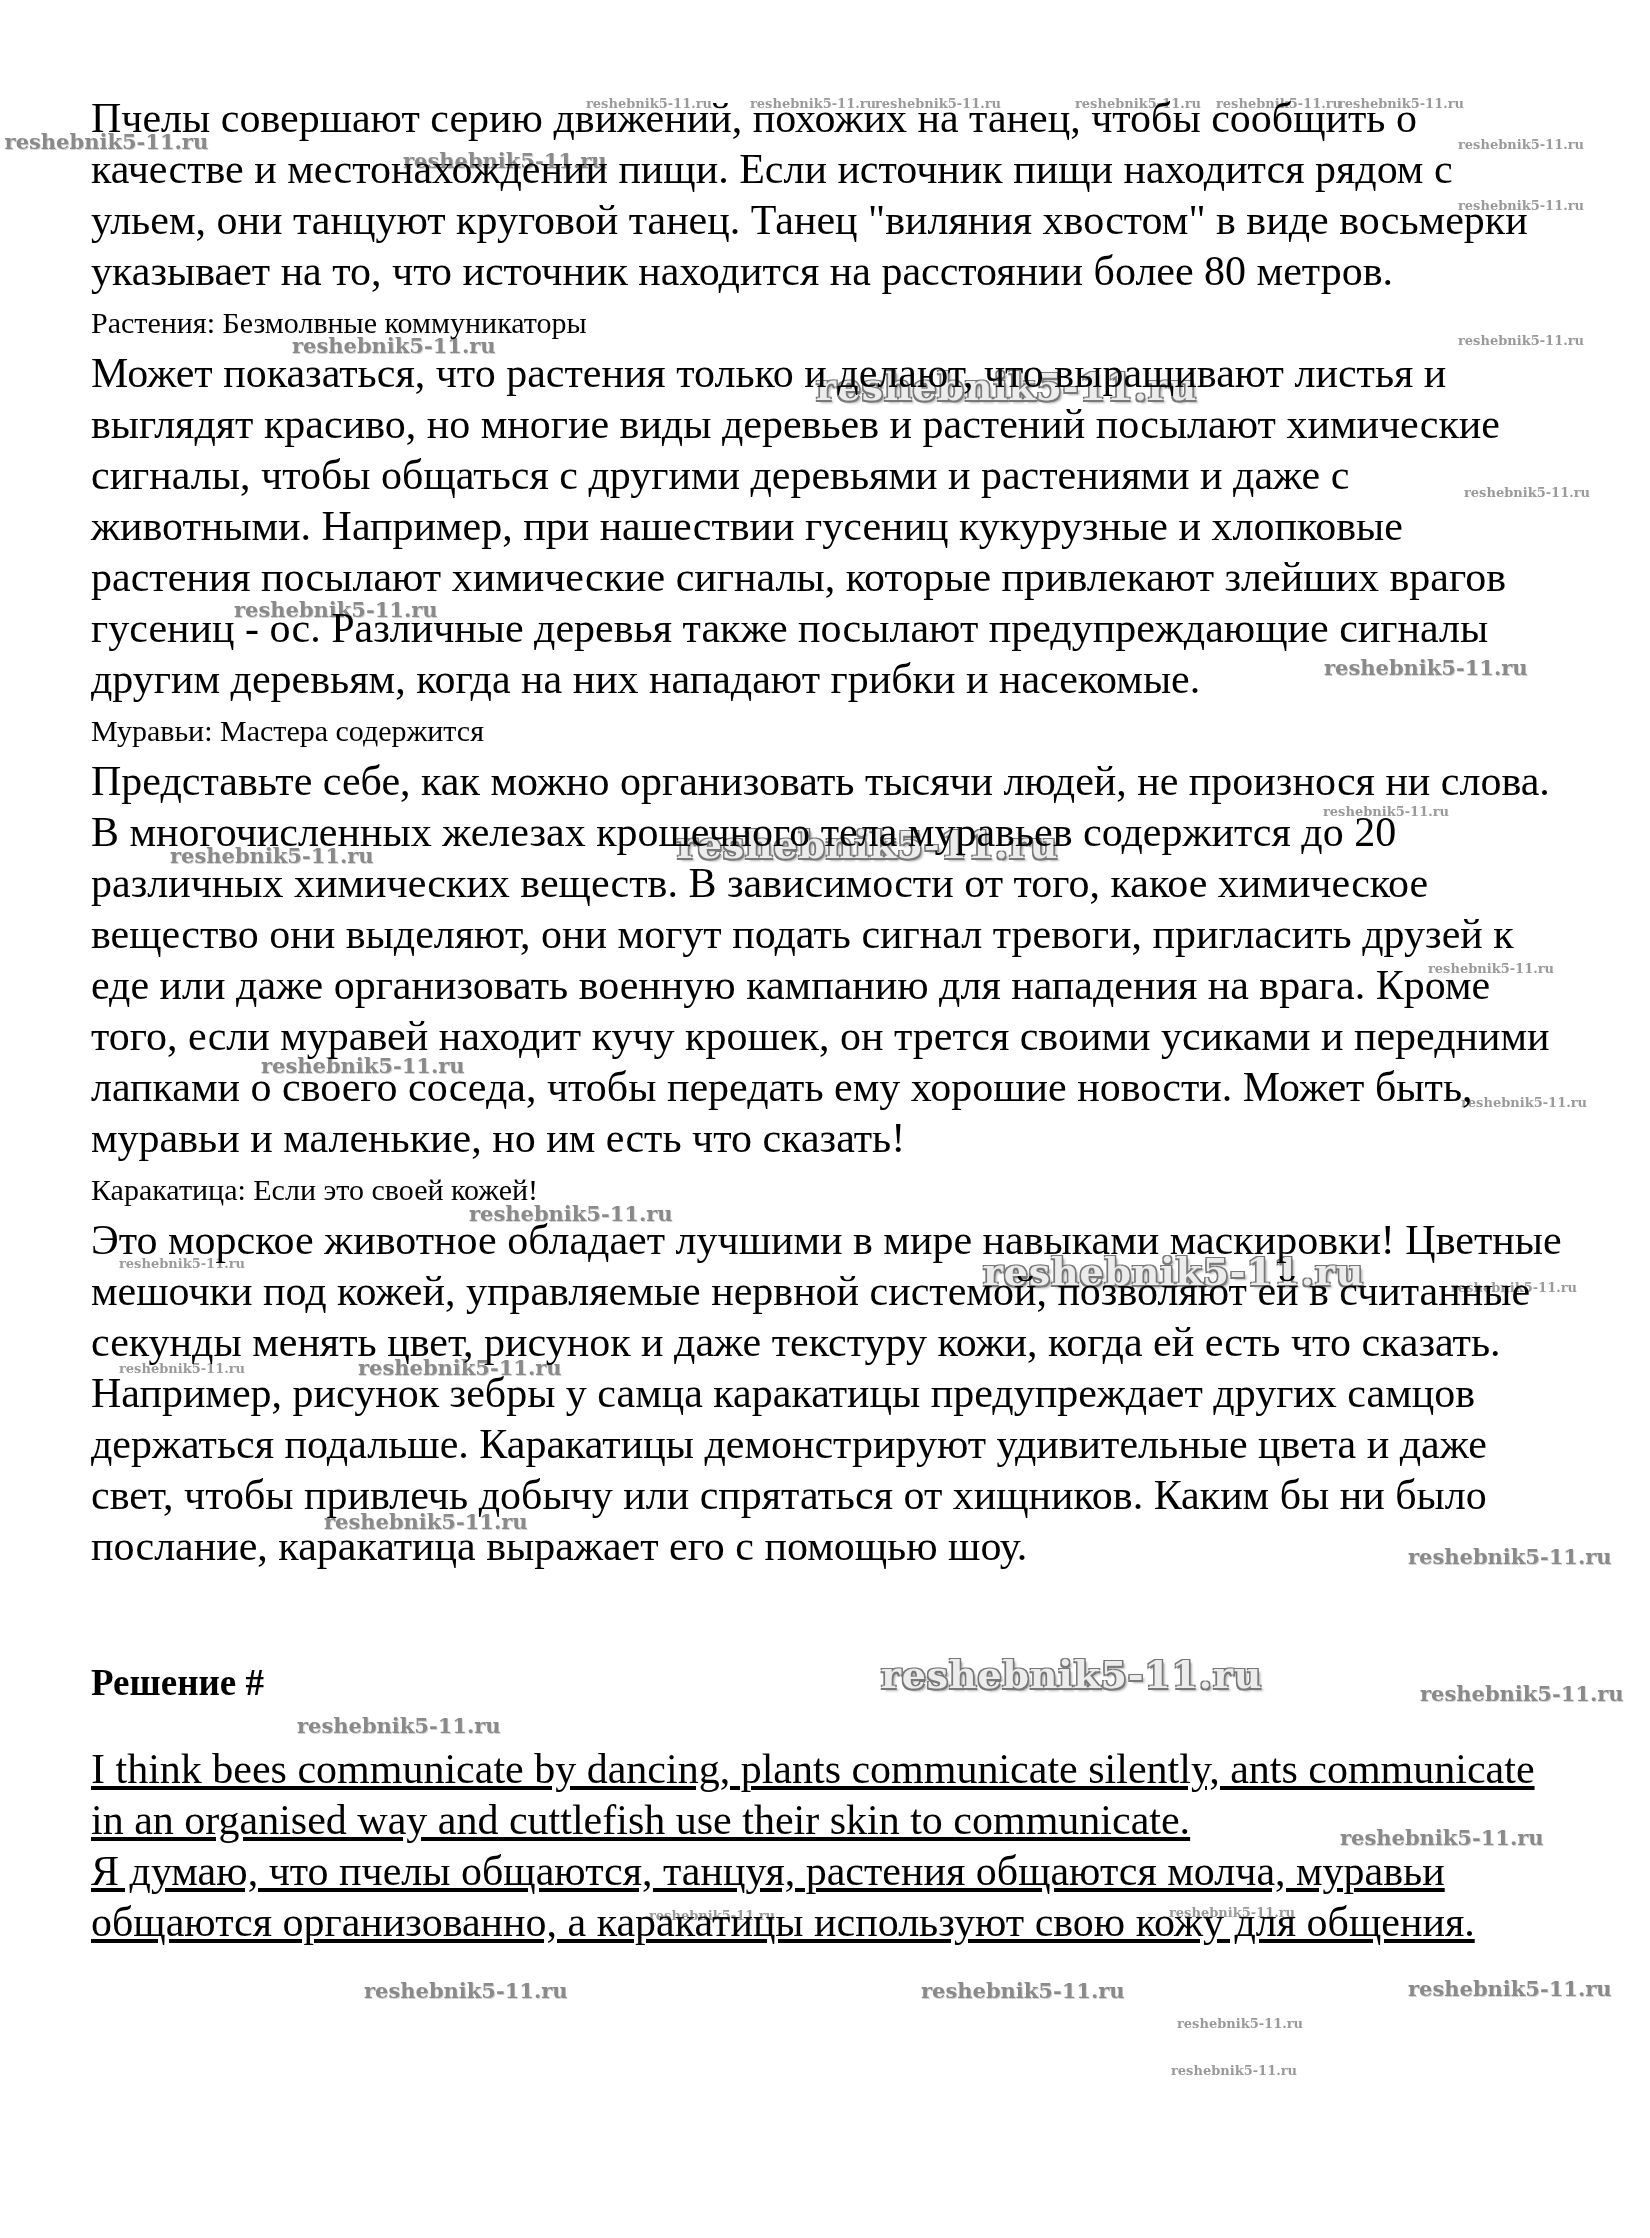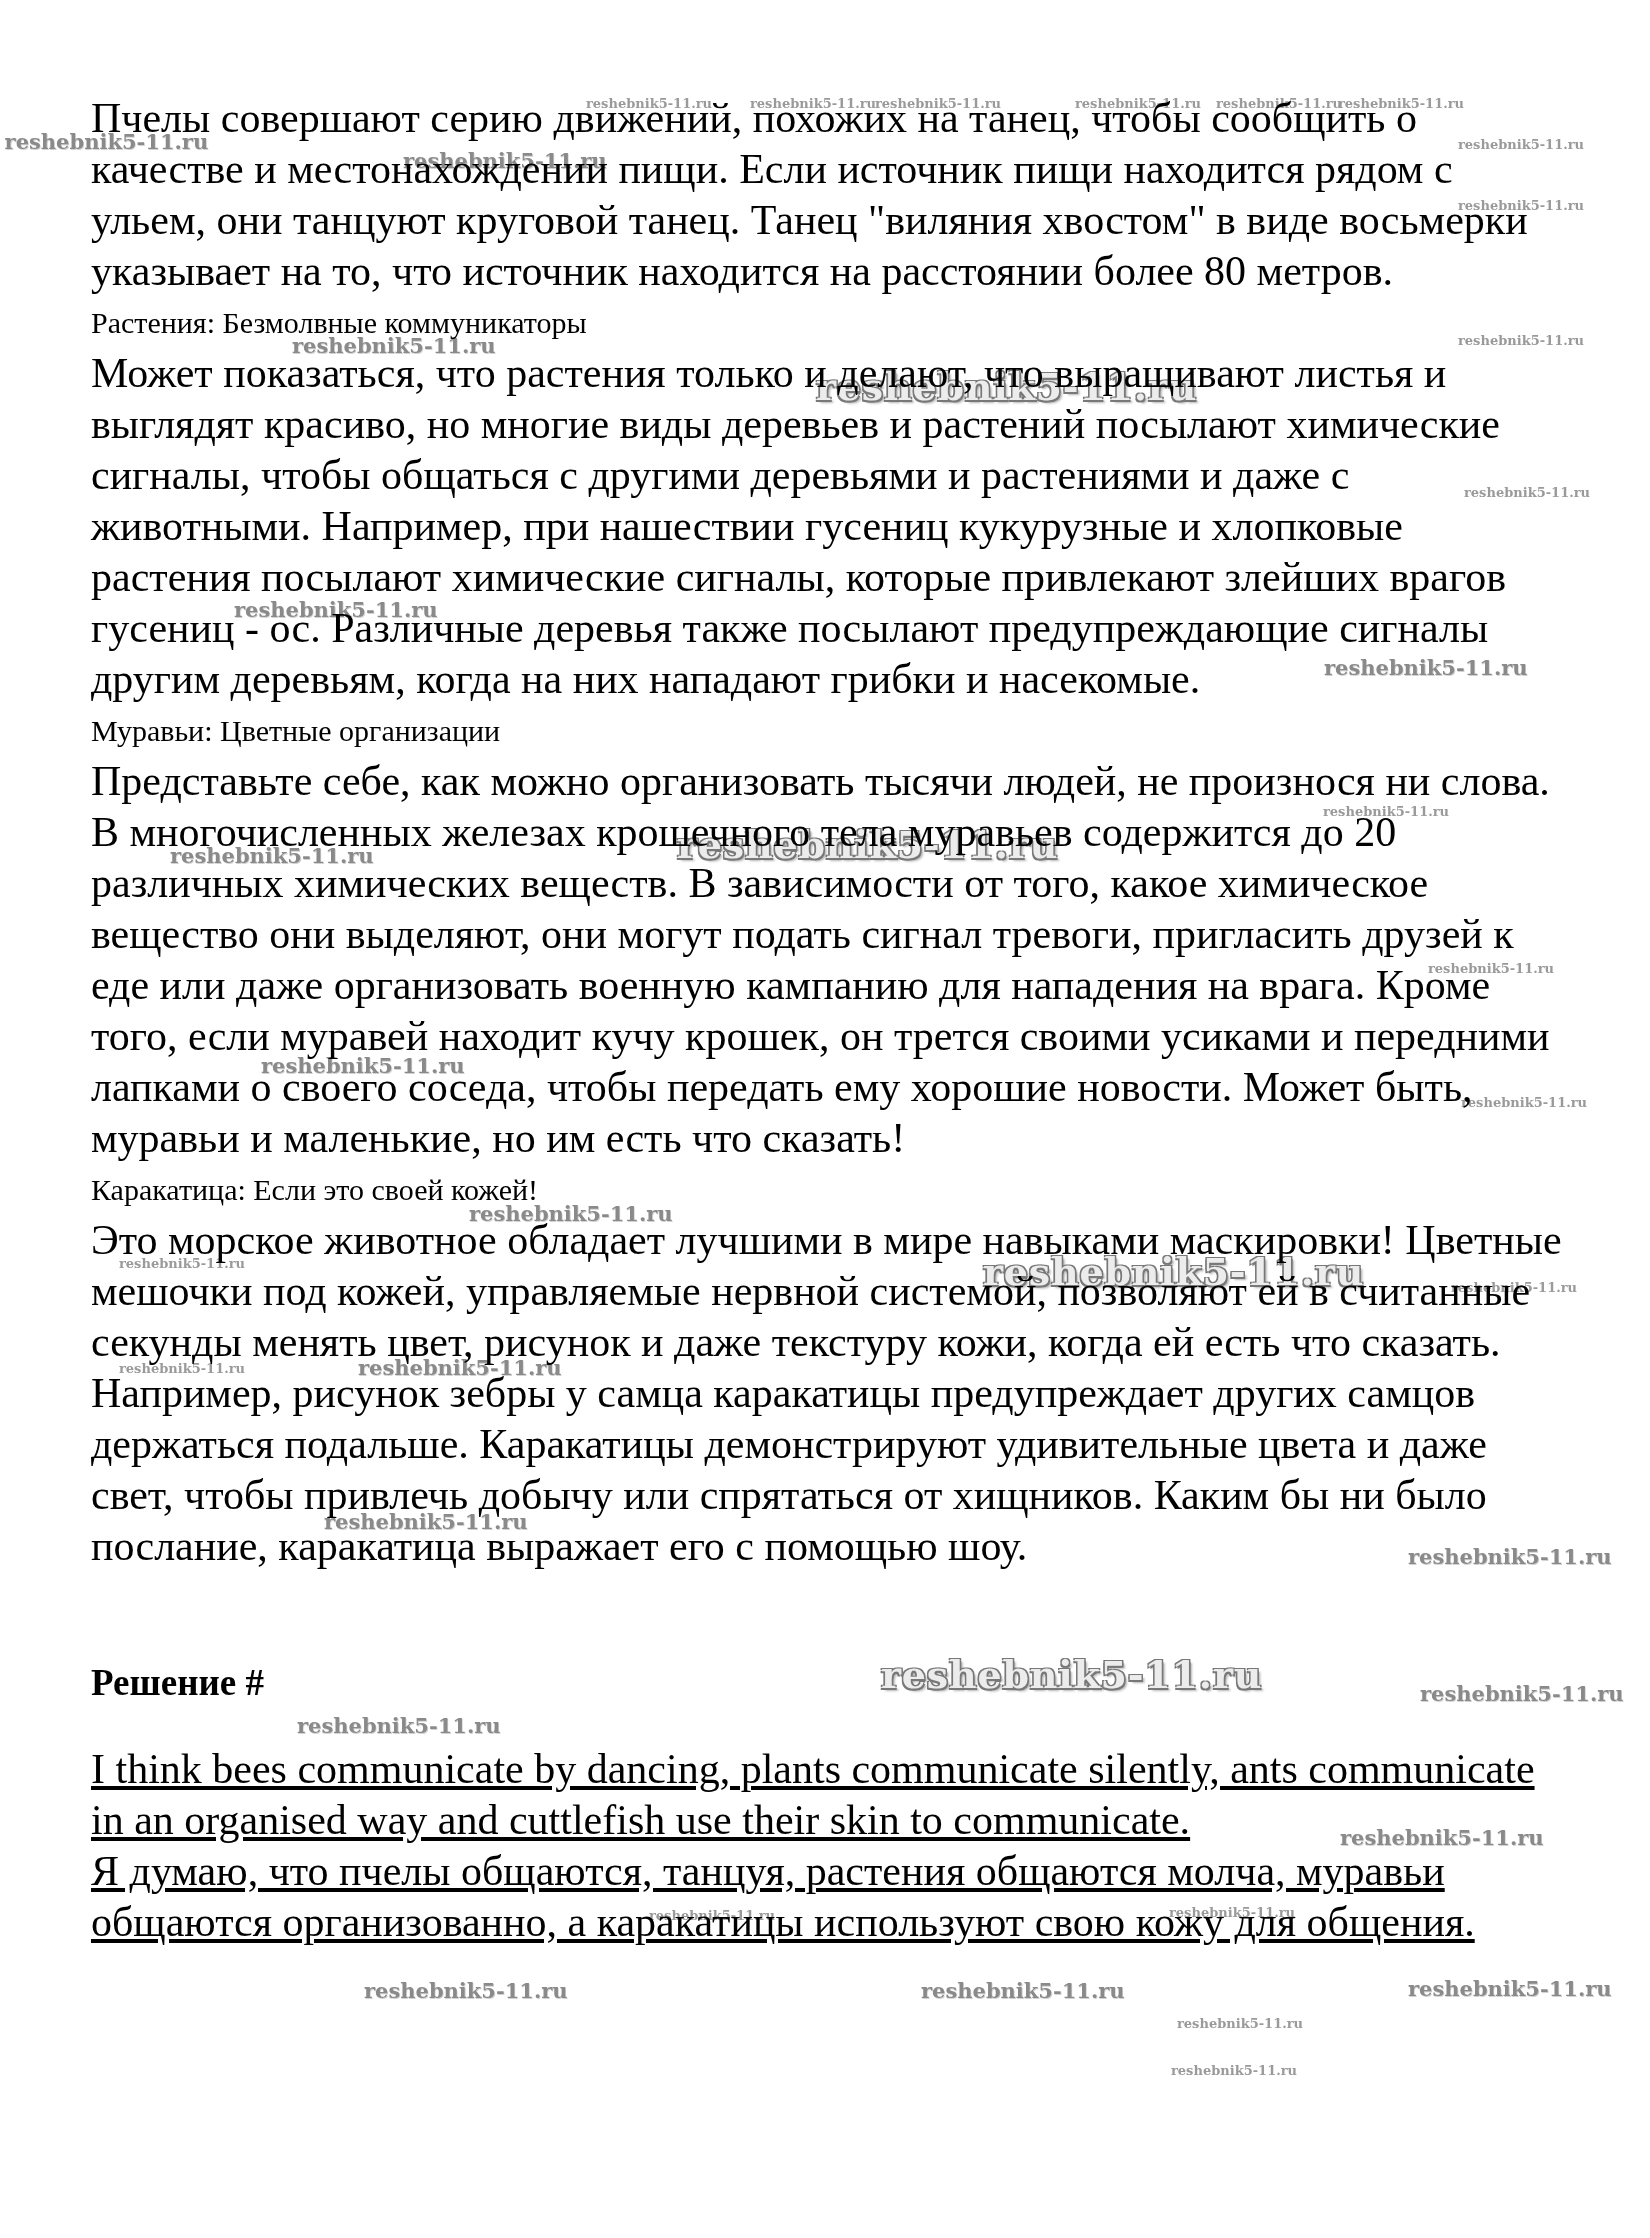--- a/index.html
+++ b/index.html
@@ -126,21 +126,21 @@
       <span class="wm wm-outline" style="left: 677px; top: 822px;">reshebnik5-11.ru</span>
       <span class="wm wm-outline" style="left: 983px; top: 1249px;">reshebnik5-11.ru</span>
       <span class="wm wm-outline" style="left: 881px; top: 1652px;">reshebnik5-11.ru</span>
     </div>
 
   <div class="content">
     <div id="article">
         <div class="para paragraph">Пчелы совершают серию движений, похожих на танец, чтобы сообщить о качестве и местонахождении пищи. Если источник пищи находится рядом с ульем, они танцуют круговой танец. Танец "виляния хвостом" в виде восьмерки указывает на то, что источник находится на расстоянии более 80 метров.</div>
         <div class="para subheading">Растения: Безмолвные коммуникаторы</div>
         <div class="para paragraph">Может показаться, что растения только и делают, что выращивают листья и выглядят красиво, но многие виды деревьев и растений посылают химические сигналы, чтобы общаться с другими деревьями и растениями и даже с животными. Например, при нашествии гусениц кукурузные и хлопковые растения посылают химические сигналы, которые привлекают злейших врагов гусениц - ос. Различные деревья также посылают предупреждающие сигналы другим деревьям, когда на них нападают грибки и насекомые.</div>
-        <div class="para subheading">Муравьи: Цветные организации</div>
+        <div class="para subheading">Муравьи: Мастера содержится</div>
         <div class="para paragraph">Представьте себе, как можно организовать тысячи людей, не произнося ни слова. В многочисленных железах крошечного тела муравьев содержится до 20 различных химических веществ. В зависимости от того, какое химическое вещество они выделяют, они могут подать сигнал тревоги, пригласить друзей к еде или даже организовать военную кампанию для нападения на врага. Кроме того, если муравей находит кучу крошек, он трется своими усиками и передними лапками о своего соседа, чтобы передать ему хорошие новости. Может быть, муравьи и маленькие, но им есть что сказать!</div>
         <div class="para subheading">Каракатица: Если это своей кожей!</div>
         <div class="para paragraph">Это морское животное обладает лучшими в мире навыками маскировки! Цветные мешочки под кожей, управляемые нервной системой, позволяют ей в считанные секунды менять цвет, рисунок и даже текстуру кожи, когда ей есть что сказать. Например, рисунок зебры у самца каракатицы предупреждает других самцов держаться подальше. Каракатицы демонстрируют удивительные цвета и даже свет, чтобы привлечь добычу или спрятаться от хищников. Каким бы ни было послание, каракатица выражает его с помощью шоу.</div>
       </div>
 
     <h2 class="solution-heading">Решение #</h2>
 
     <div id="solution" class="solution-block">
         <div class="para">I think bees communicate by dancing, plants communicate silently, ants communicate in an organised way and cuttlefish use their skin to communicate.</div>
         <div class="para">Я думаю, что пчелы общаются, танцуя, растения общаются молча, муравьи общаются организованно, а каракатицы используют свою кожу для общения.</div>

